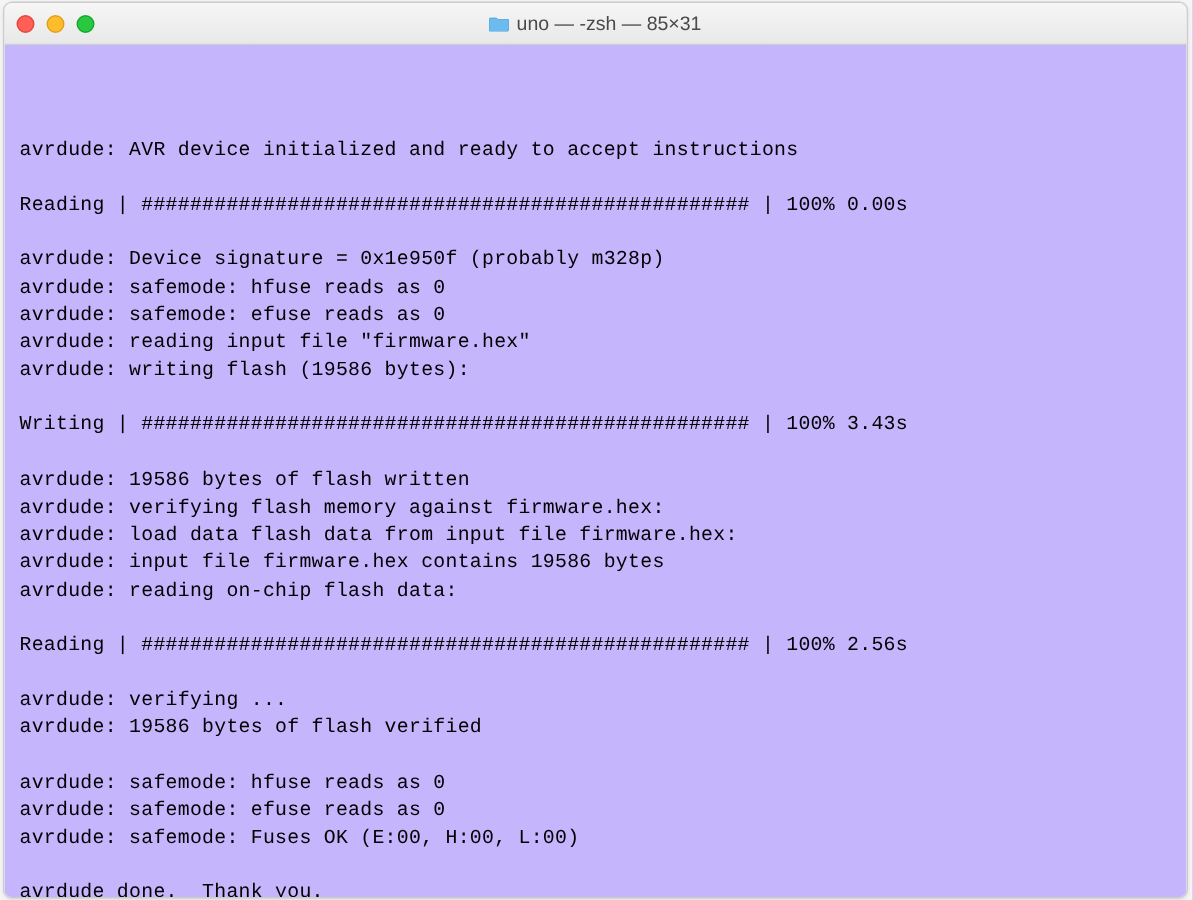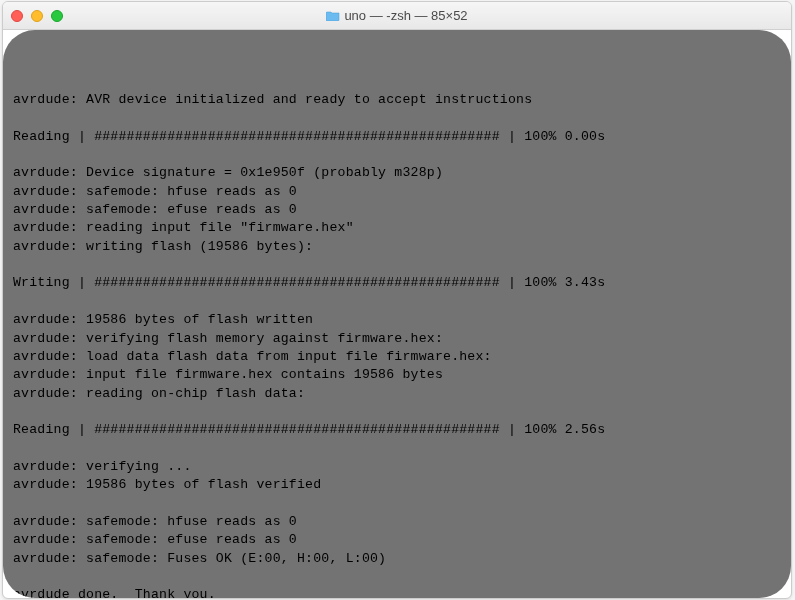--- a/index.html
+++ b/index.html
@@ -59,30 +59,29 @@
     }
     .folder-icon {
       width: 14px;
       height: 11px;
       display: inline-block;
       position: relative;
     }
     .folder-icon svg { display: block; }
     .terminal-body {
       flex: 1;
-      background: #737373;
+      background: #c4b5fd;
       padding: 6px 10px 4px 10px;
       font-family: "Menlo", "Monaco", "Courier New", monospace;
       font-size: 13.2px;
       line-height: 1.39;
       color: #000;
       white-space: pre;
       overflow: hidden;
       letter-spacing: 0.2px;
-      border-radius: 32px;
     }
     .terminal-body div {
       white-space: pre;
     }
   </style>
 </head>
 <body>
 
 <div class="window">
   <div class="titlebar">
@@ -90,20 +89,20 @@
       <div class="tl tl-close"></div>
       <div class="tl tl-min"></div>
       <div class="tl tl-max"></div>
     </div>
     <div class="title-center">
       <span class="folder-icon">
         <svg width="14" height="11" viewBox="0 0 14 11">
           <path d="M1 2 h4 l1 1 h7 v7 a1 1 0 0 1 -1 1 h-11 a1 1 0 0 1 -1 -1 v-7 a1 1 0 0 1 1 -1 z" fill="#6bbaf0" stroke="#4a9fd8" stroke-width="0.5"></path>
         </svg>
       </span>
-      <span>uno — -zsh — 85×52</span>
+      <span>uno — -zsh — 85×31</span>
     </div>
   </div>
   <div class="terminal-body">
     <div id="lines-container"><div>&nbsp;</div><div>avrdude: AVR device initialized and ready to accept instructions</div><div>&nbsp;</div><div>Reading | ################################################## | 100% 0.00s</div><div>&nbsp;</div><div>avrdude: Device signature = 0x1e950f (probably m328p)</div><div>avrdude: safemode: hfuse reads as 0</div><div>avrdude: safemode: efuse reads as 0</div><div>avrdude: reading input file "firmware.hex"</div><div>avrdude: writing flash (19586 bytes):</div><div>&nbsp;</div><div>Writing | ################################################## | 100% 3.43s</div><div>&nbsp;</div><div>avrdude: 19586 bytes of flash written</div><div>avrdude: verifying flash memory against firmware.hex:</div><div>avrdude: load data flash data from input file firmware.hex:</div><div>avrdude: input file firmware.hex contains 19586 bytes</div><div>avrdude: reading on-chip flash data:</div><div>&nbsp;</div><div>Reading | ################################################## | 100% 2.56s</div><div>&nbsp;</div><div>avrdude: verifying ...</div><div>avrdude: 19586 bytes of flash verified</div><div>&nbsp;</div><div>avrdude: safemode: hfuse reads as 0</div><div>avrdude: safemode: efuse reads as 0</div><div>avrdude: safemode: Fuses OK (E:00, H:00, L:00)</div><div>&nbsp;</div><div>avrdude done.  Thank you.</div></div>
     
   </div>
 </div>
 
 </body></html>

